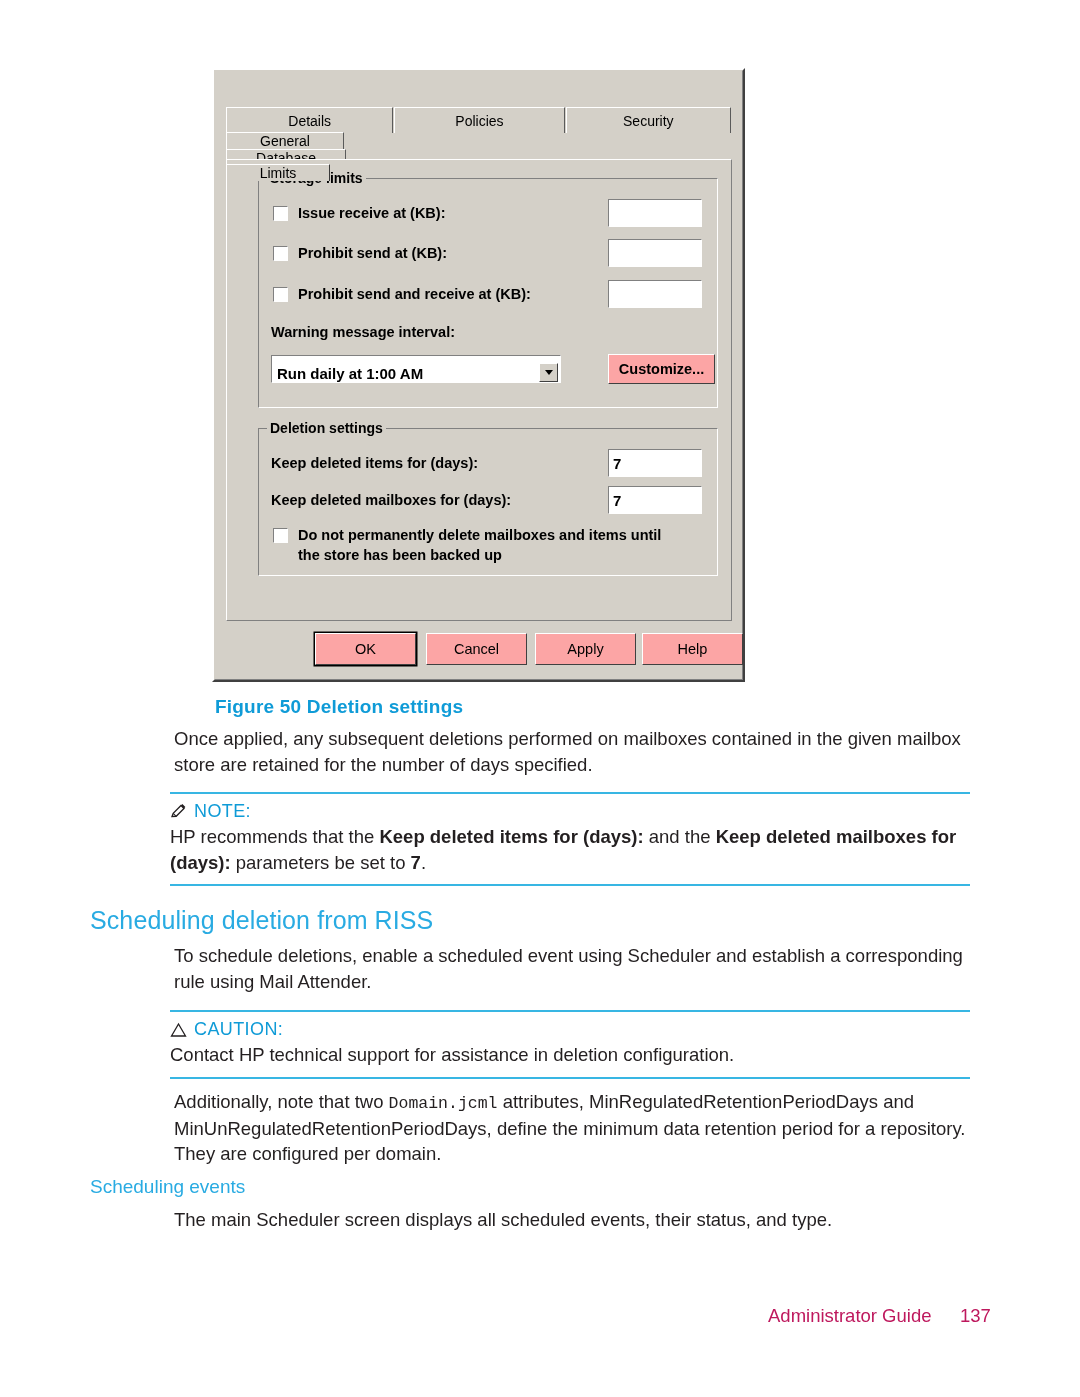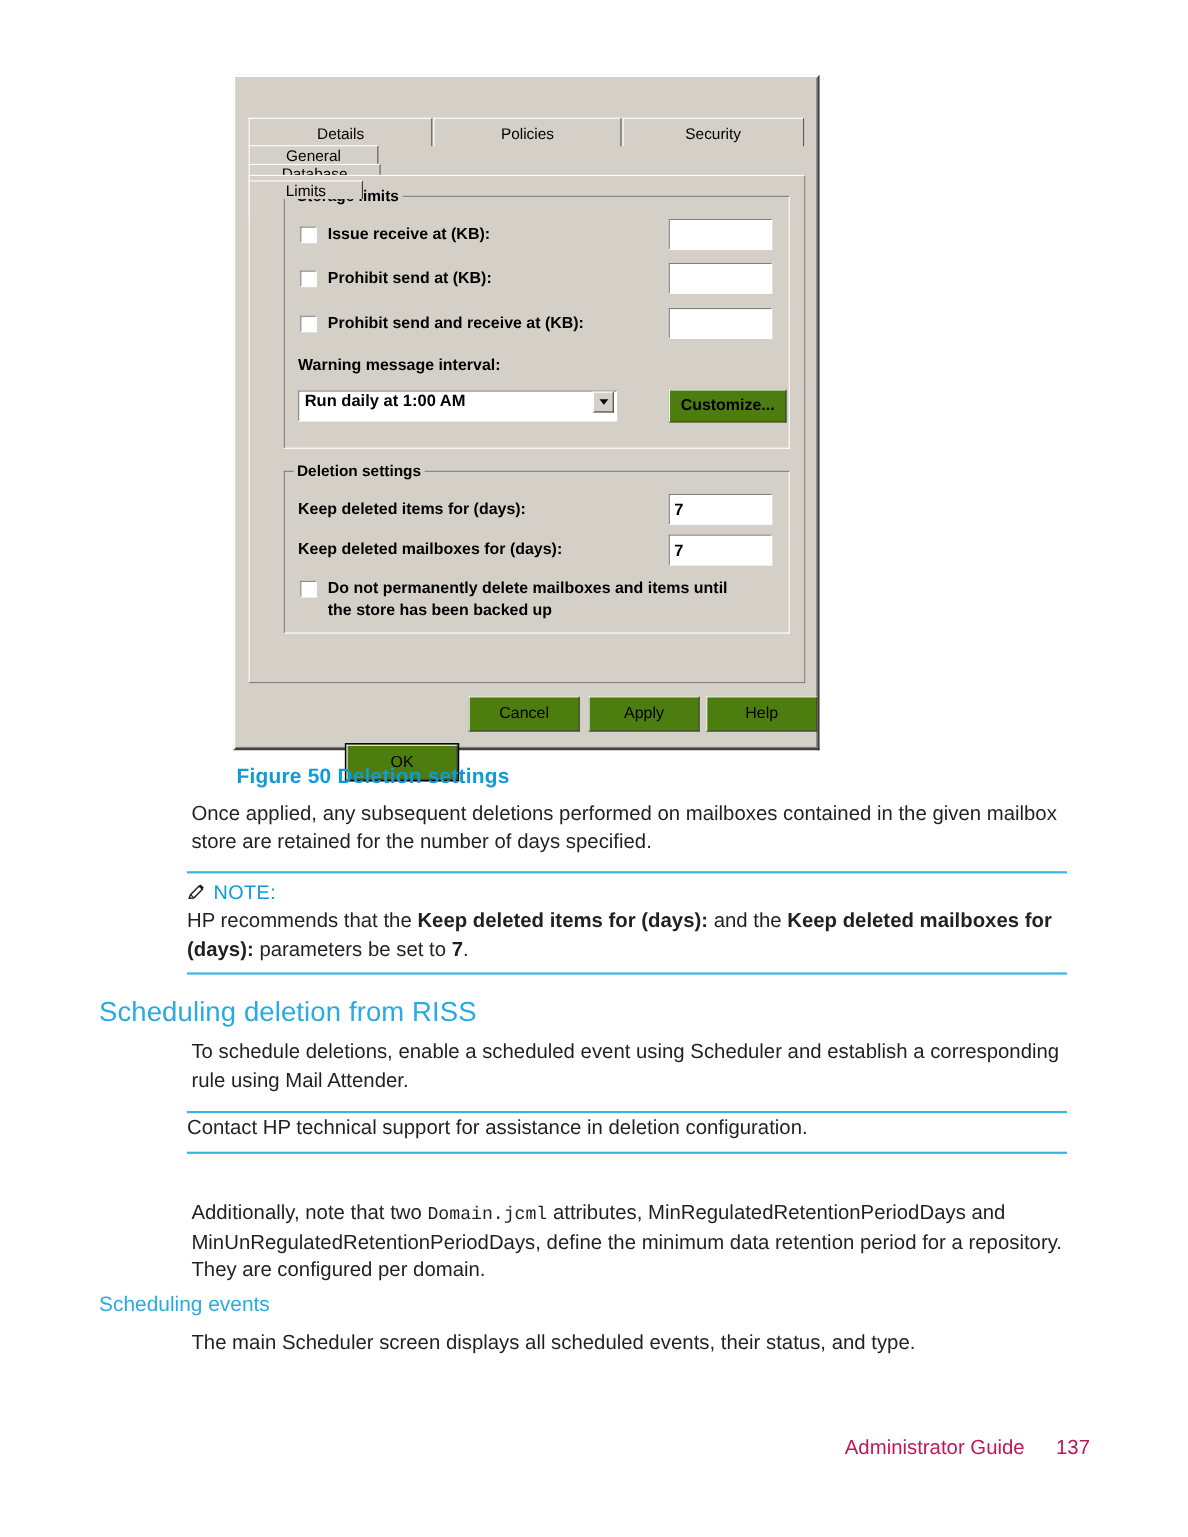--- a/index.html
+++ b/index.html
@@ -202,21 +202,21 @@
 
   .wincombo {
     position: absolute;
     background: #ffffff;
     border-top: 1.5px solid #808080;
     border-left: 1.5px solid #808080;
     border-right: 1.5px solid #ffffff;
     border-bottom: 1.5px solid #ffffff;
     box-sizing: border-box;
     display: flex;
-    align-items: flex-start;
+    align-items: flex-end;
     gap: 16px;
   }
   .wincombo-text {
     flex: 1;
     font-size: 15px;
     color: #000000;
     padding-left: 5px;
     white-space: nowrap;
   }
   .combo-arrow {
@@ -237,37 +237,36 @@
   .combo-arrow::after {
     content: "";
     width: 0; height: 0;
     border-left: 4.5px solid transparent;
     border-right: 4.5px solid transparent;
     border-top: 5px solid #000000;
   }
 
   .winbtn {
     position: absolute;
-    background: #4d7c0f;
+    background: #fca5a5;
     border-top: 1.5px solid #ffffff;
     border-left: 1.5px solid #ffffff;
     border-right: 1.5px solid #404040;
     border-bottom: 1.5px solid #404040;
     box-sizing: border-box;
     font-size: 14.5px;
     color: #000000;
     display: flex;
     align-items: center;
     justify-content: center;
     font-family: "Liberation Sans", sans-serif;
     white-space: nowrap;
   }
   .winbtn.default {
     box-shadow: 0 0 0 1.5px #000000;
-    margin-top: 44px;
   }
 
   .multiline-lbl {
     font-size: 14.5px;
     color: #000000;
     margin-left: 10px;
     line-height: 1.35;
     width: 385px;
   }
 
@@ -473,20 +472,28 @@
   <div class="admon-body"><span>HP recommends that the </span><b>Keep deleted items for (days):</b><span> and the </span><b>Keep deleted mailboxes for (days):</b><span> parameters be set to </span><b>7</b><span>.</span></div>
   <div class="admon-rule"></div>
 </div>
 
 <div class="h1-heading" id="heading-scheduling-deletion">Scheduling deletion from RISS</div>
 
 <div class="body-text" id="scheduling-deletion-paragraph">To schedule deletions, enable a scheduled event using Scheduler and establish a corresponding rule using Mail Attender.</div>
 
 <div class="admon" id="caution-block">
   <div class="admon-rule"></div>
+  <div class="admon-head">
+    <span class="admon-icon">
+      <svg width="17" height="16" viewBox="0 0 17 16" aria-hidden="true">
+        <path d="M8.5 2 L15.5 14 L1.5 14 Z" fill="none" stroke="#231f20" stroke-width="1.3"></path>
+      </svg>
+    </span>
+    <span>CAUTION:</span>
+  </div>
   <div class="admon-body">Contact HP technical support for assistance in deletion configuration.</div>
   <div class="admon-rule"></div>
 </div>
 
 <div class="body-text" id="domain-paragraph"><span>Additionally, note that two </span><span class="mono">Domain.jcml</span><span> attributes, MinRegulatedRetentionPeriodDays and MinUnRegulatedRetentionPeriodDays, define the minimum data retention period for a repository. They are configured per domain.</span></div>
 
 <div class="h2-heading" id="heading-scheduling-events">Scheduling events</div>
 
 <div class="body-text" id="scheduling-events-paragraph">The main Scheduler screen displays all scheduled events, their status, and type.</div>
 

